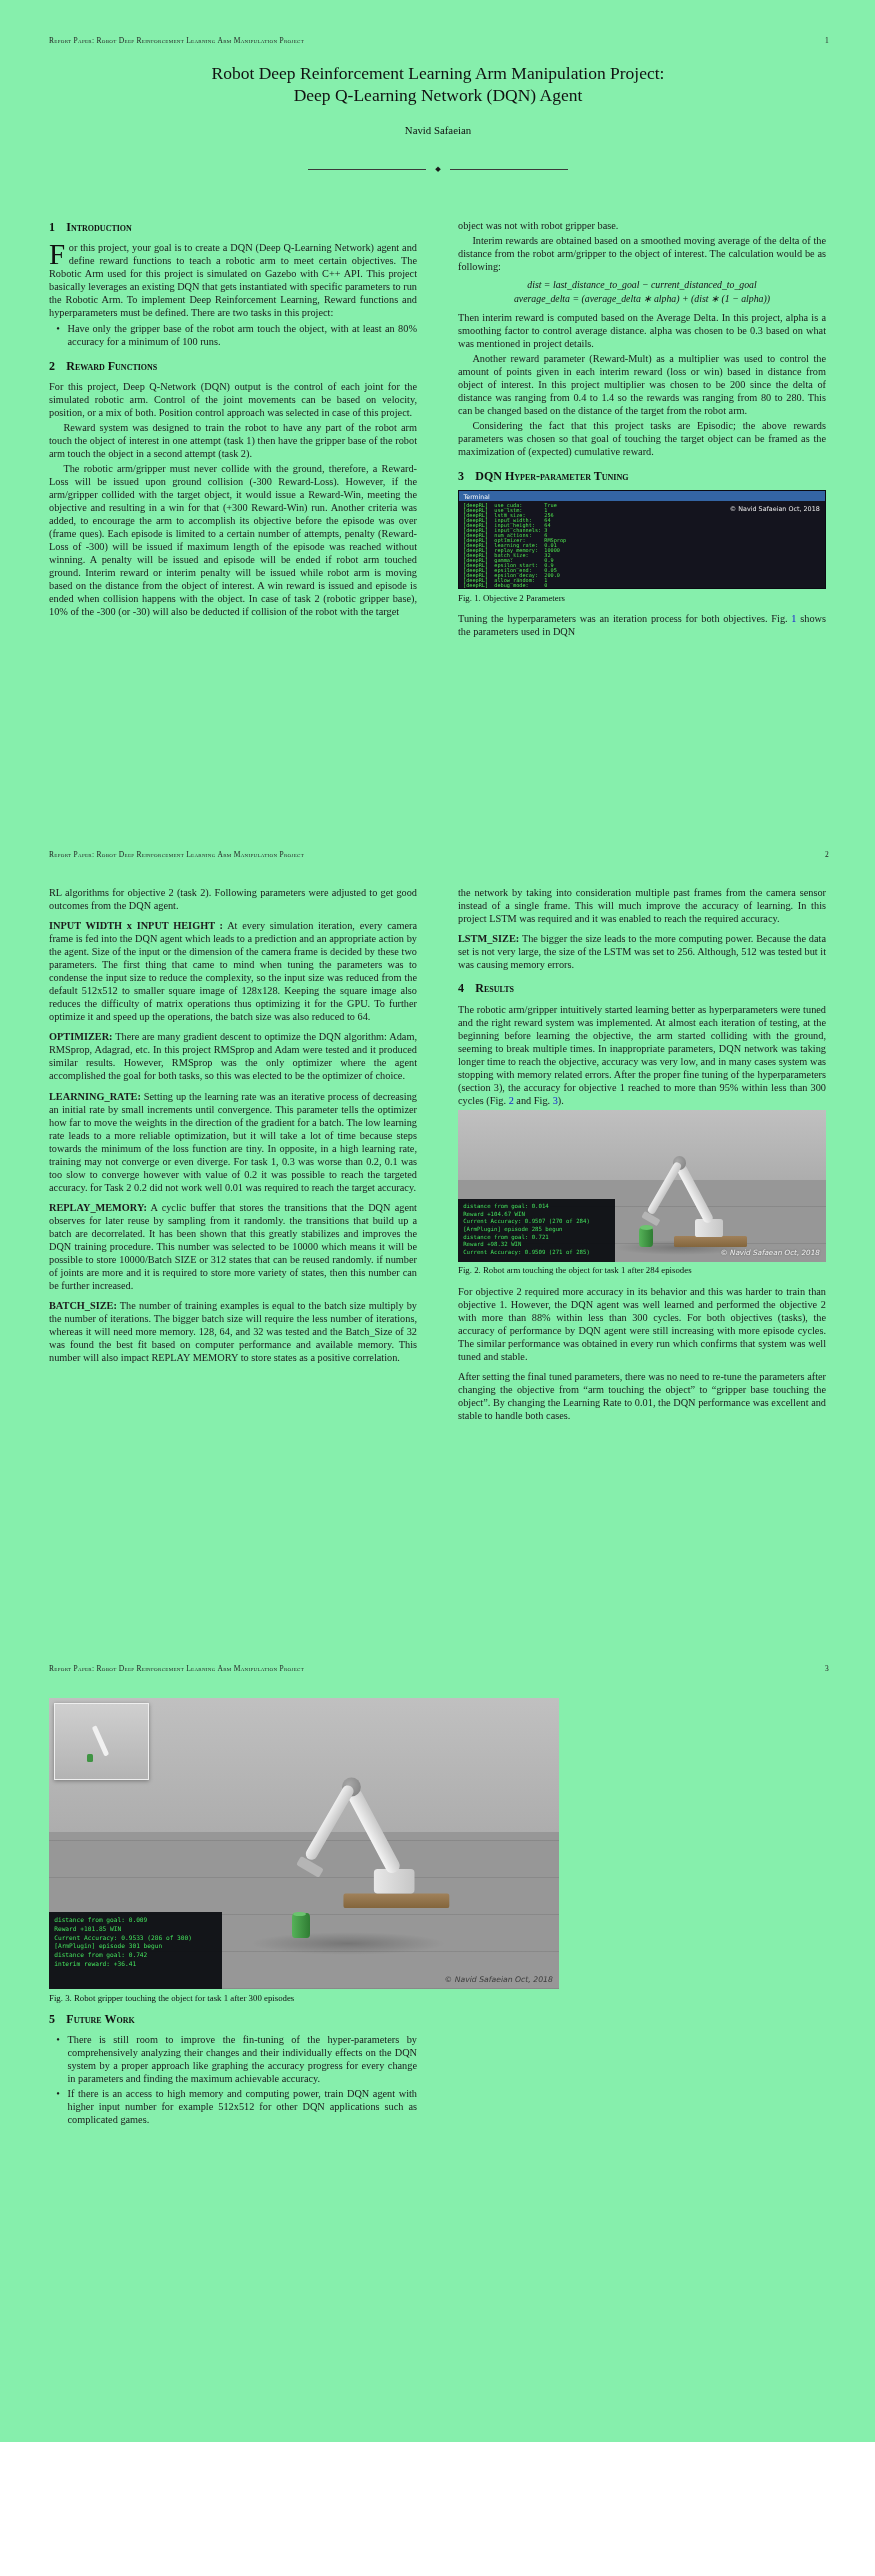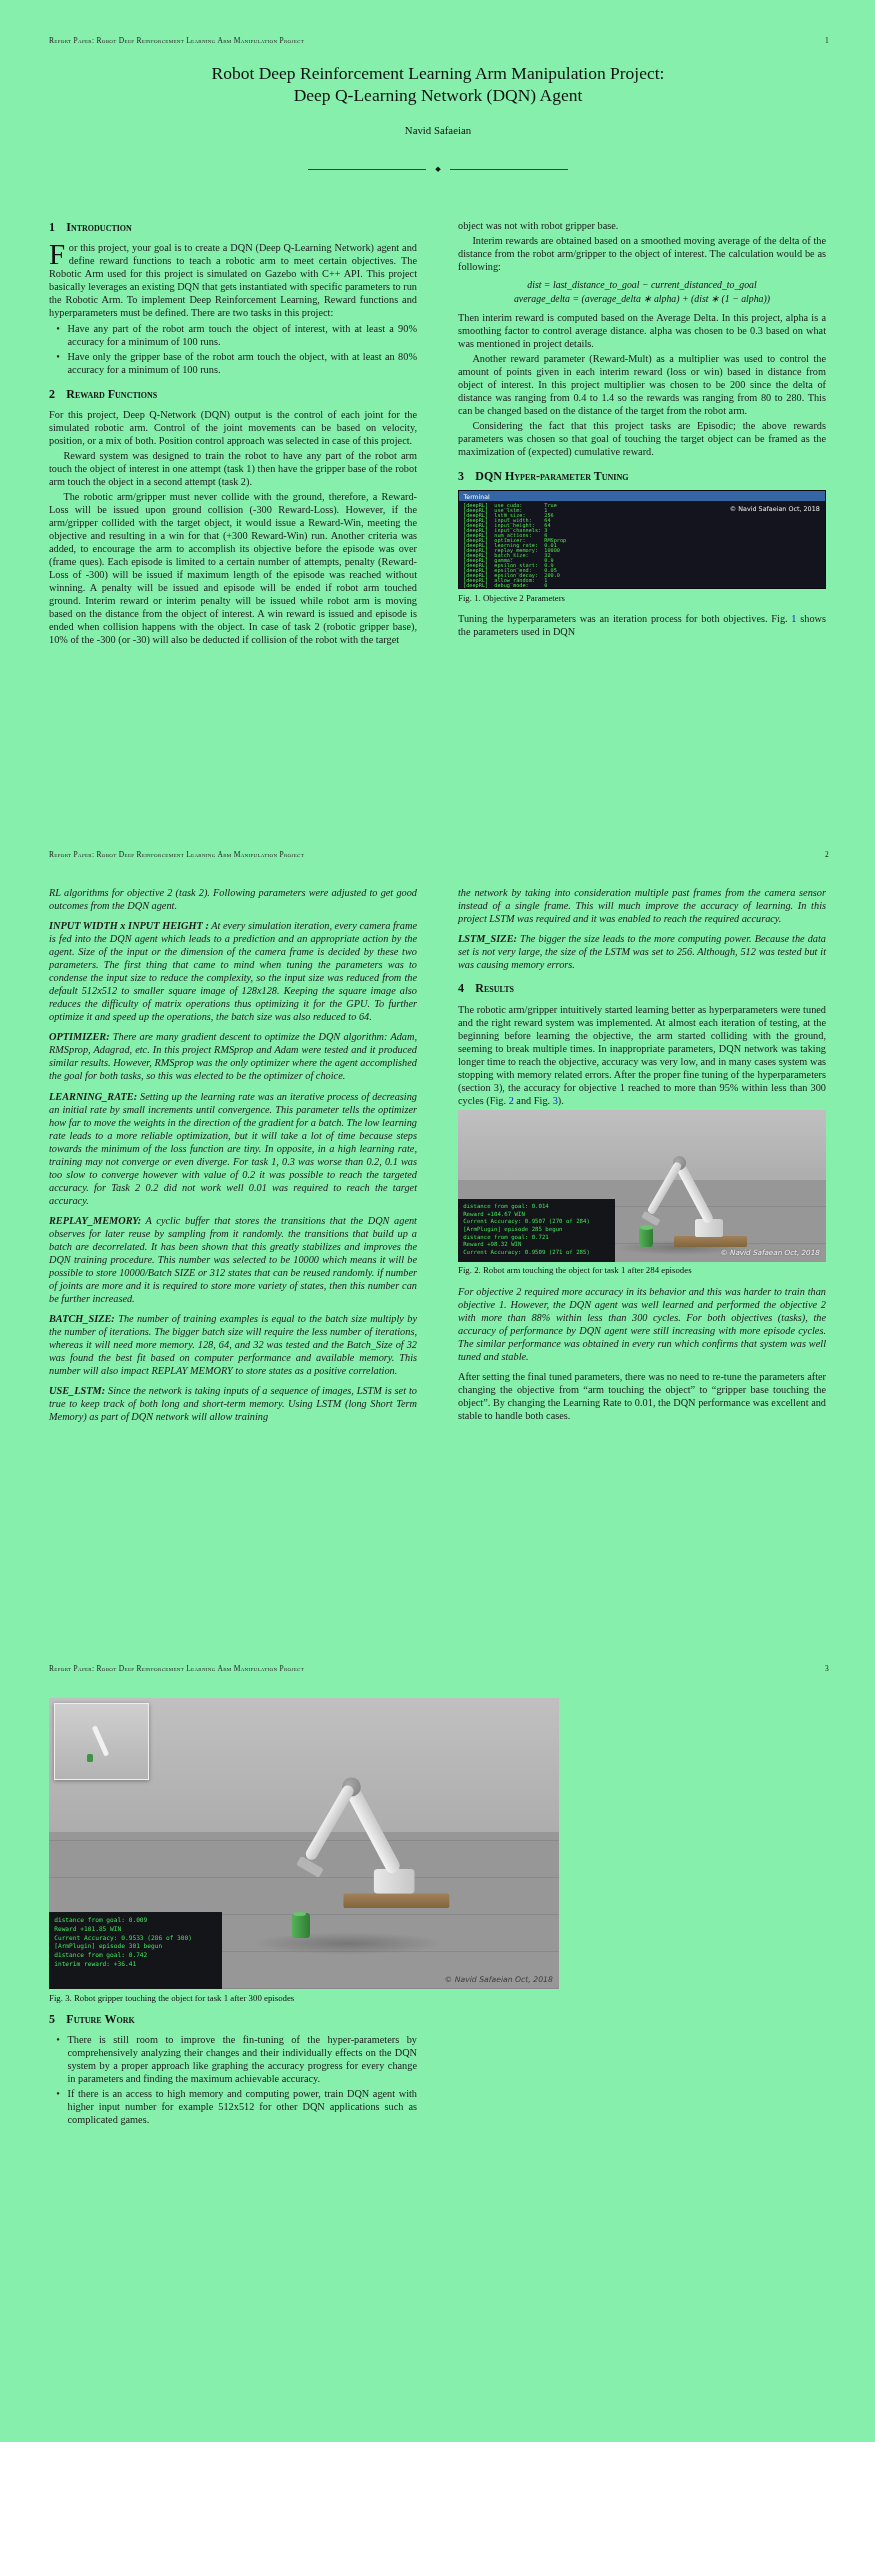--- a/index.html
+++ b/index.html
@@ -33,21 +33,21 @@
   #p1 .cols { top:219px; bottom:20.6px; }
   #p2 .cols { top:72px; bottom:20.6px; }
   .col { width:368px; }
 
   h2.section { font-size:12px; font-weight:bold; font-variant:small-caps; margin:10.3px 0 6.2px; color:#111; }
   h2.section:first-child { margin-top:1px; }
   h2.section .num { margin-right:11.3px; }
 
   .col p, .fw p { font-size:10.3px; line-height:13px; text-align:justify; margin:0 0 2.1px; }
   p.indent { text-indent:14.4px; }
-  p.spaced { margin-bottom:7.2px;font-style:italic; }
+  p.spaced { margin-bottom:7.2px; }
   .dropcap { float:left; font-size:29px; line-height:23px; padding:1.5px 3.6px 0 0; color:#111; }
 
   ul.bullets { list-style:none; margin:3.1px 0 6.2px; }
   ul.bullets li { position:relative; padding-left:18.5px; font-size:10.3px; line-height:13px; text-align:justify; margin-bottom:2.1px; }
   ul.bullets li::before { content:"•"; position:absolute; left:7.2px; top:0; }
 
   .formula { text-align:center; font-style:italic; font-size:9.8px; line-height:13.4px; margin:5.2px 0 6.2px; color:#141414; }
 
   .figlink { color:#1515d2; }
 
@@ -127,21 +127,20 @@
     </div>
 
     <div class="cols">
       <div class="col">
         <h2 class="section">
           <span class="num">1</span><span>Introduction</span>
         </h2>
         <p><span class="dropcap">F</span><span>or this project, your goal is to create a DQN (Deep Q-Learning Network) agent and define reward functions to teach a robotic arm to meet certain objectives. The Robotic Arm used for this project is simulated on Gazebo with C++ API. This project basically leverages an existing DQN that gets instantiated with specific parameters to run the Robotic Arm. To implement Deep Reinforcement Learning, Reward functions and hyperparameters must be defined. There are two tasks in this project:</span></p>
 
         <ul class="bullets">
-            <li>Have any part of the robot arm touch the object of interest, with at least a 90% accuracy for a minimum of 100 runs.</li>
             <li>Have only the gripper base of the robot arm touch the object, with at least an 80% accuracy for a minimum of 100 runs.</li>
           </ul>
 
         <h2 class="section">
           <span class="num">2</span><span>Reward Functions</span>
         </h2>
         <p>For this project, Deep Q-Network (DQN) output is the control of each joint for the simulated robotic arm. Control of the joint movements can be based on velocity, position, or a mix of both. Position control approach was selected in case of this project.</p>
         <p class="indent">Reward system was designed to train the robot to have any part of the robot arm touch the object of interest in one attempt (task 1) then have the gripper base of the robot arm touch the object in a second attempt (task 2).</p>
         <p class="indent">The robotic arm/gripper must never collide with the ground, therefore, a Reward-Loss will be issued upon ground collision (-300 Reward-Loss). However, if the arm/gripper collided with the target object, it would issue a Reward-Win, meeting the objective and resulting in a win for that (+300 Reward-Win) run. Another criteria was added, to encourage the arm to accomplish its objective before the episode was over (frame ques). Each episode is limited to a certain number of attempts, penalty (Reward-Loss of -300) will be issued if maximum length of the episode was reached without winning. A penalty will be issued and episode will be ended if robot arm touched ground. Interim reward or interim penalty will be issued while robot arm is moving based on the distance from the object of interest. A win reward is issued and episode is ended when collision happens with the object. In case of task 2 (robotic gripper base), 10% of the -300 (or -30) will also be deducted if collision of the robot with the target</p>
       </div>
@@ -181,21 +180,20 @@
 
     <div class="cols">
       <div class="col">
         <p class="spaced">RL algorithms for objective 2 (task 2). Following parameters were adjusted to get good outcomes from the DQN agent.</p>
         <div>
             <p class="spaced"><b class="lead">INPUT WIDTH x INPUT HEIGHT :</b><span> At every simulation iteration, every camera frame is fed into the DQN agent which leads to a prediction and an appropriate action by the agent. Size of the input or the dimension of the camera frame is decided by these two parameters. The first thing that came to mind when tuning the parameters was to condense the input size to reduce the complexity, so the input size was reduced from the default 512x512 to smaller square image of 128x128. Keeping the square image also reduces the difficulty of matrix operations thus optimizing it for the GPU. To further optimize it and speed up the operations, the batch size was also reduced to 64.</span></p>
             <p class="spaced"><b class="lead">OPTIMIZER:</b><span> There are many gradient descent to optimize the DQN algorithm: Adam, RMSprop, Adagrad, etc. In this project RMSprop and Adam were tested and it produced similar results. However, RMSprop was the only optimizer where the agent accomplished the goal for both tasks, so this was elected to be the optimizer of choice.</span></p>
             <p class="spaced"><b class="lead">LEARNING_RATE:</b><span> Setting up the learning rate was an iterative process of decreasing an initial rate by small increments until convergence. This parameter tells the optimizer how far to move the weights in the direction of the gradient for a batch. The low learning rate leads to a more reliable optimization, but it will take a lot of time because steps towards the minimum of the loss function are tiny. In opposite, in a high learning rate, training may not converge or even diverge. For task 1, 0.3 was worse than 0.2, 0.1 was too slow to converge however with value of 0.2 it was possible to reach the targeted accuracy. for Task 2 0.2 did not work well 0.01 was required to reach the target accuracy.</span></p>
             <p class="spaced"><b class="lead">REPLAY_MEMORY:</b><span> A cyclic buffer that stores the transitions that the DQN agent observes for later reuse by sampling from it randomly. the transitions that build up a batch are decorrelated. It has been shown that this greatly stabilizes and improves the DQN training procedure. This number was selected to be 10000 which means it will be possible to store 10000/Batch SIZE or 312 states that can be reused randomly. if number of joints are more and it is required to store more variety of states, then this number can be further increased.</span></p>
             <p class="spaced"><b class="lead">BATCH_SIZE:</b><span> The number of training examples is equal to the batch size multiply by the number of iterations. The bigger batch size will require the less number of iterations, whereas it will need more memory. 128, 64, and 32 was tested and the Batch_Size of 32 was found the best fit based on computer performance and available memory. This number will also impact REPLAY MEMORY to store states as a positive correlation.</span></p>
-            <p class="spaced"><b class="lead">USE_LSTM:</b><span> Since the network is taking inputs of a sequence of images, LSTM is set to true to keep track of both long and short-term memory. Using LSTM (long Short Term Memory) as part of DQN network will allow training</span></p>
           </div>
       </div>
 
       <div class="col">
         <p class="spaced">the network by taking into consideration multiple past frames from the camera sensor instead of a single frame. This will much improve the accuracy of learning. In this project LSTM was required and it was enabled to reach the required accuracy.</p>
         <p class="spaced"><b class="lead">LSTM_SIZE:</b><span> The bigger the size leads to the more computing power. Because the data set is not very large, the size of the LSTM was set to 256. Although, 512 was tested but it was causing memory errors.</span></p>
 
         <h2 class="section">
           <span class="num">4</span><span>Results</span>
         </h2>

